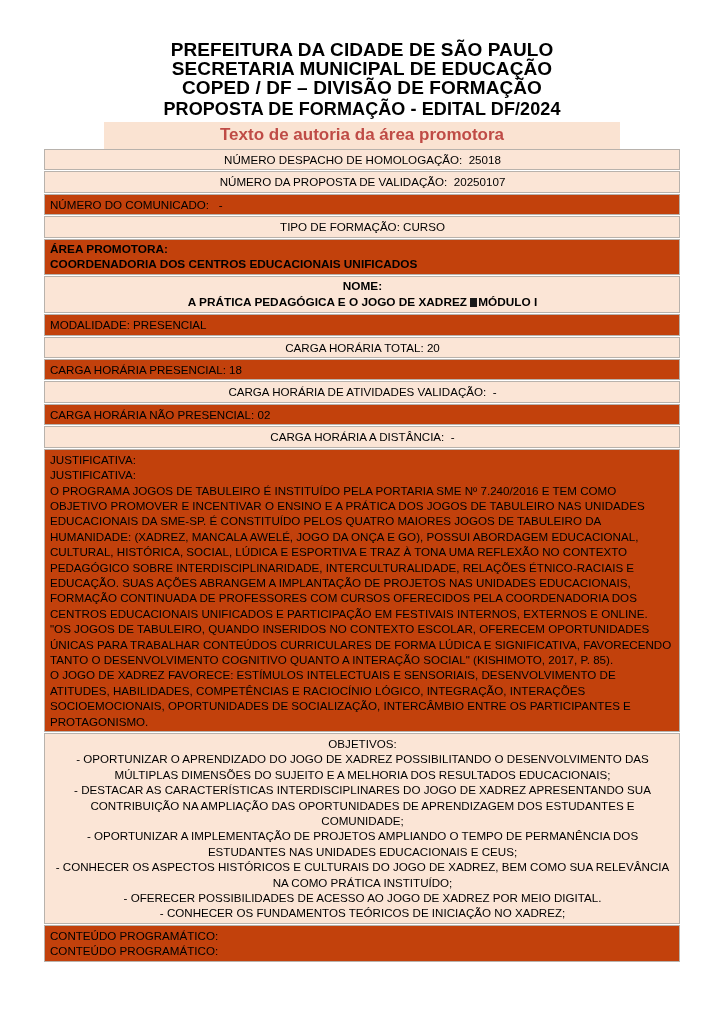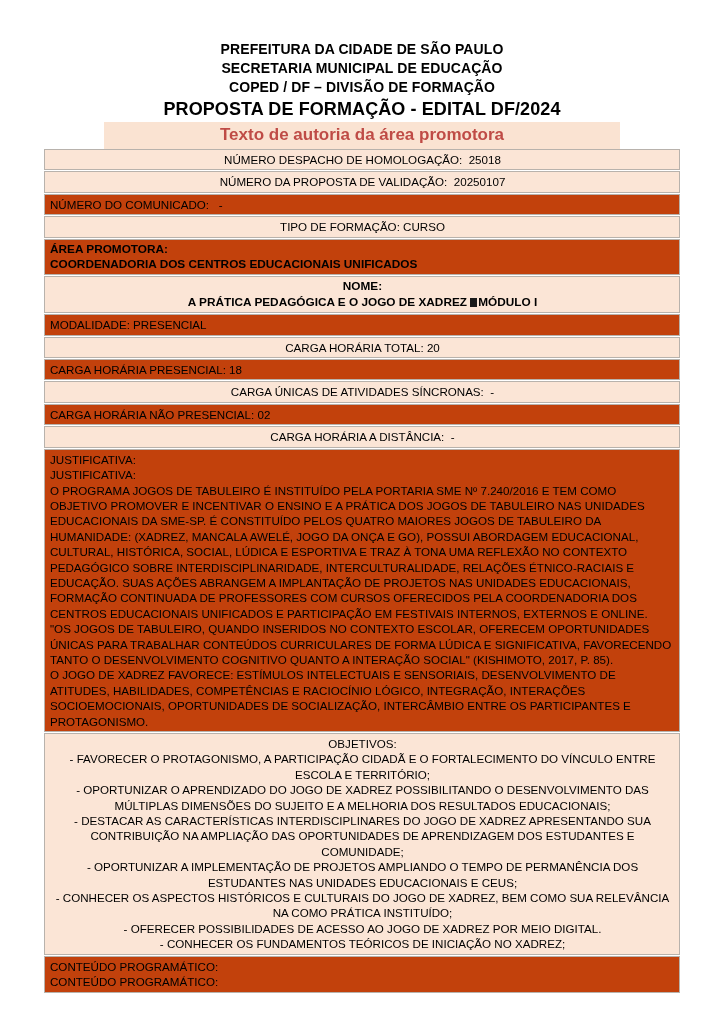--- a/index.html
+++ b/index.html
@@ -24,21 +24,21 @@
     padding: 0;
   }
 
   
   .doc-header {
     padding-top: 40px;
     text-align: center;
   }
   .doc-header .hline {
     font-weight: bold;
-    font-size: 14px;
+    font-size: 19px;
     line-height: 19px;
     letter-spacing: 0.1px;
     color: #000;
     white-space: nowrap;
   }
   .doc-header .hline.big {
     font-size: 18px;
     line-height: 22px;
     padding-top: 1px;
   }
@@ -132,38 +132,37 @@
       <div class="row block">
         <div class="line">MODALIDADE: PRESENCIAL</div>
       </div>
       <div class="row block shaded">
         <div class="line">CARGA HORÁRIA TOTAL: 20</div>
       </div>
       <div class="row block">
         <div class="line">CARGA HORÁRIA PRESENCIAL: 18</div>
       </div>
       <div class="row block shaded">
-        <div class="line">CARGA ÚNICAS DE ATIVIDADES SÍNCRONAS:  -</div>
+        <div class="line">CARGA HORÁRIA DE ATIVIDADES VALIDAÇÃO:  -</div>
       </div>
       <div class="row block">
         <div class="line">CARGA HORÁRIA NÃO PRESENCIAL: 02</div>
       </div>
       <div class="row block shaded">
         <div class="line">CARGA HORÁRIA A DISTÂNCIA:  -</div>
       </div>
       <div class="row block">
         <div class="line">JUSTIFICATIVA:</div>
         <div class="line">JUSTIFICATIVA:</div>
         <div class="line">O PROGRAMA JOGOS DE TABULEIRO É INSTITUÍDO PELA PORTARIA SME Nº 7.240/2016 E TEM COMO OBJETIVO PROMOVER E INCENTIVAR O ENSINO E A PRÁTICA DOS JOGOS DE TABULEIRO NAS UNIDADES EDUCACIONAIS DA SME-SP. É CONSTITUÍDO PELOS QUATRO MAIORES JOGOS DE TABULEIRO DA HUMANIDADE: (XADREZ, MANCALA AWELÉ, JOGO DA ONÇA E GO), POSSUI ABORDAGEM EDUCACIONAL, CULTURAL, HISTÓRICA, SOCIAL, LÚDICA E ESPORTIVA E TRAZ À TONA UMA REFLEXÃO NO CONTEXTO PEDAGÓGICO SOBRE INTERDISCIPLINARIDADE, INTERCULTURALIDADE, RELAÇÕES ÉTNICO-RACIAIS E EDUCAÇÃO. SUAS AÇÕES ABRANGEM A IMPLANTAÇÃO DE PROJETOS NAS UNIDADES EDUCACIONAIS, FORMAÇÃO CONTINUADA DE PROFESSORES COM CURSOS OFERECIDOS PELA COORDENADORIA DOS CENTROS EDUCACIONAIS UNIFICADOS E PARTICIPAÇÃO EM FESTIVAIS INTERNOS, EXTERNOS E ONLINE.</div>
         <div class="line">"OS JOGOS DE TABULEIRO, QUANDO INSERIDOS NO CONTEXTO ESCOLAR, OFERECEM OPORTUNIDADES ÚNICAS PARA TRABALHAR CONTEÚDOS CURRICULARES DE FORMA LÚDICA E SIGNIFICATIVA, FAVORECENDO TANTO O DESENVOLVIMENTO COGNITIVO QUANTO A INTERAÇÃO SOCIAL" (KISHIMOTO, 2017, P. 85).</div>
         <div class="line">O JOGO DE XADREZ FAVORECE: ESTÍMULOS INTELECTUAIS E SENSORIAIS, DESENVOLVIMENTO DE ATITUDES, HABILIDADES, COMPETÊNCIAS E RACIOCÍNIO LÓGICO, INTEGRAÇÃO, INTERAÇÕES SOCIOEMOCIONAIS, OPORTUNIDADES DE SOCIALIZAÇÃO, INTERCÂMBIO ENTRE OS PARTICIPANTES E PROTAGONISMO.</div>
       </div>
       <div class="row block shaded">
         <div class="line">OBJETIVOS:</div>
-        <div class="line">- FAVORECER O PROTAGONISMO, A PARTICIPAÇÃO CIDADÃ E O FORTALECIMENTO DO VÍNCULO ENTRE ESCOLA E TERRITÓRIO;</div>
         <div class="line">- OPORTUNIZAR O APRENDIZADO DO JOGO DE XADREZ POSSIBILITANDO O DESENVOLVIMENTO DAS MÚLTIPLAS DIMENSÕES DO SUJEITO E A MELHORIA DOS RESULTADOS EDUCACIONAIS;</div>
         <div class="line">- DESTACAR AS CARACTERÍSTICAS INTERDISCIPLINARES DO JOGO DE XADREZ APRESENTANDO SUA CONTRIBUIÇÃO NA AMPLIAÇÃO DAS OPORTUNIDADES DE APRENDIZAGEM DOS ESTUDANTES E COMUNIDADE;</div>
         <div class="line">- OPORTUNIZAR A IMPLEMENTAÇÃO DE PROJETOS AMPLIANDO O TEMPO DE PERMANÊNCIA DOS ESTUDANTES NAS UNIDADES EDUCACIONAIS E CEUS;</div>
         <div class="line">- CONHECER OS ASPECTOS HISTÓRICOS E CULTURAIS DO JOGO DE XADREZ, BEM COMO SUA RELEVÂNCIA NA COMO PRÁTICA INSTITUÍDO;</div>
         <div class="line">- OFERECER POSSIBILIDADES DE ACESSO AO JOGO DE XADREZ POR MEIO DIGITAL.</div>
         <div class="line">- CONHECER OS FUNDAMENTOS TEÓRICOS DE INICIAÇÃO NO XADREZ;</div>
       </div>
       <div class="row block">
         <div class="line">CONTEÚDO PROGRAMÁTICO:</div>
         <div class="line">CONTEÚDO PROGRAMÁTICO:</div>

